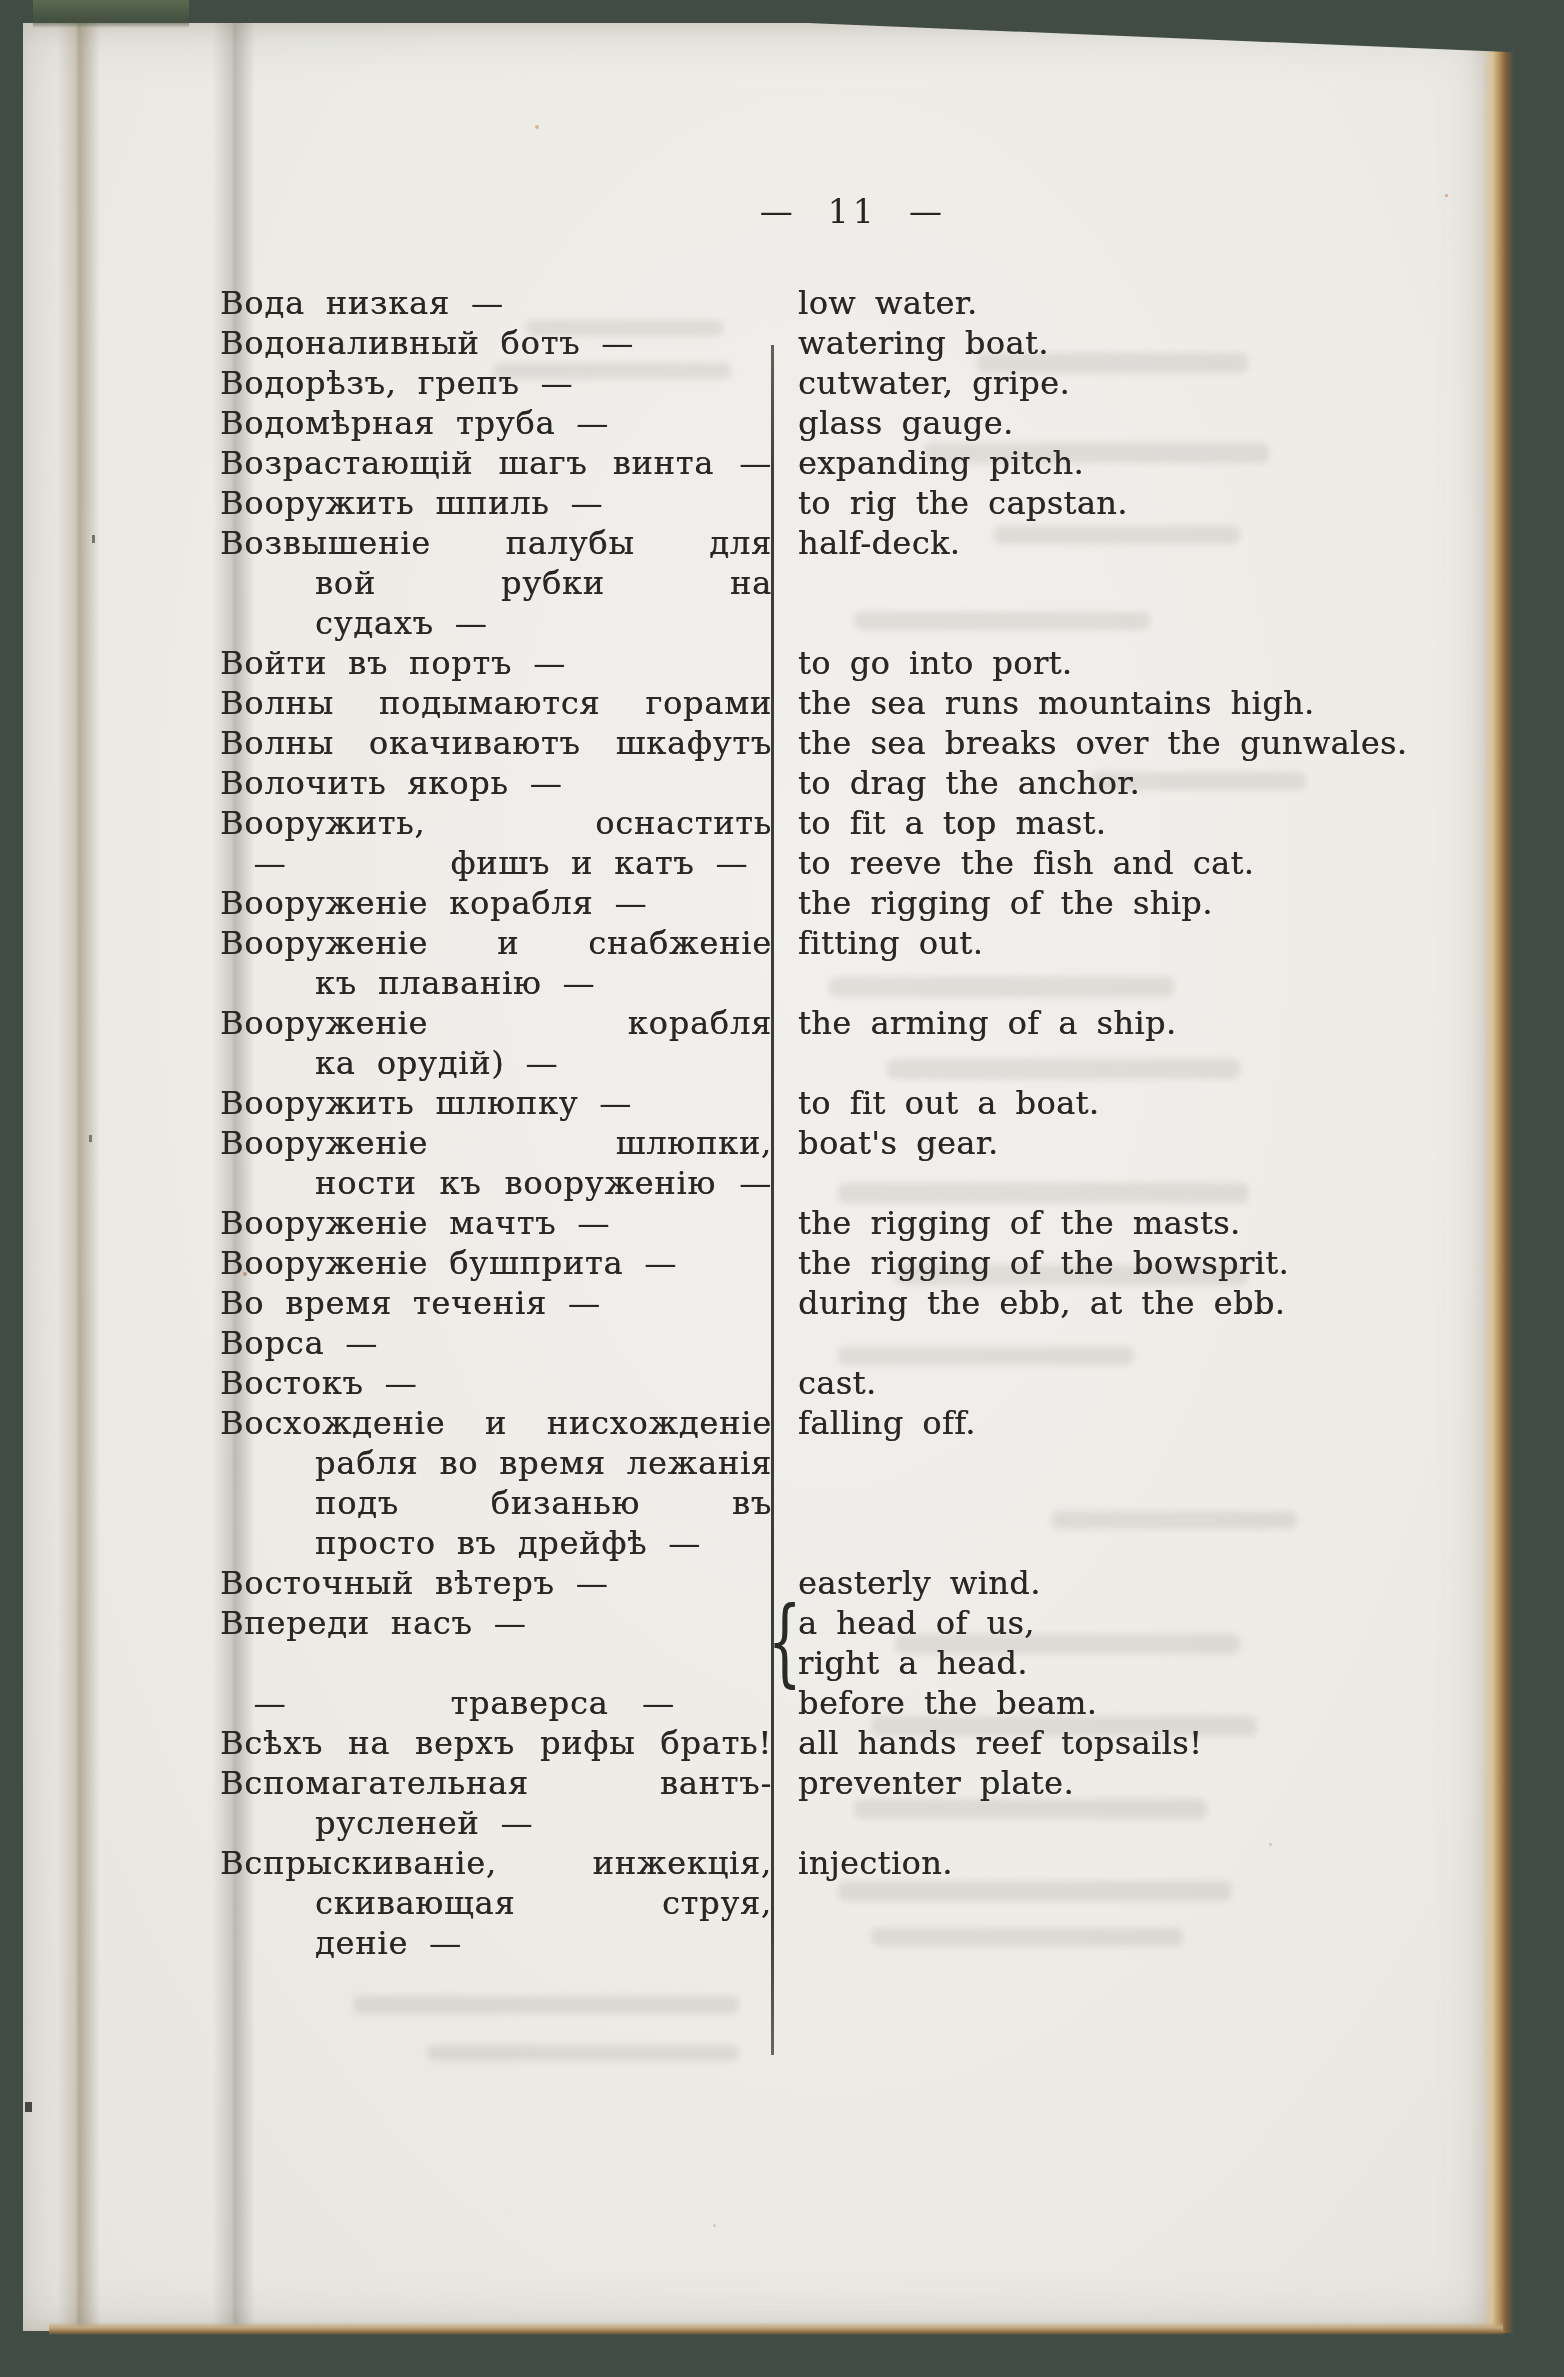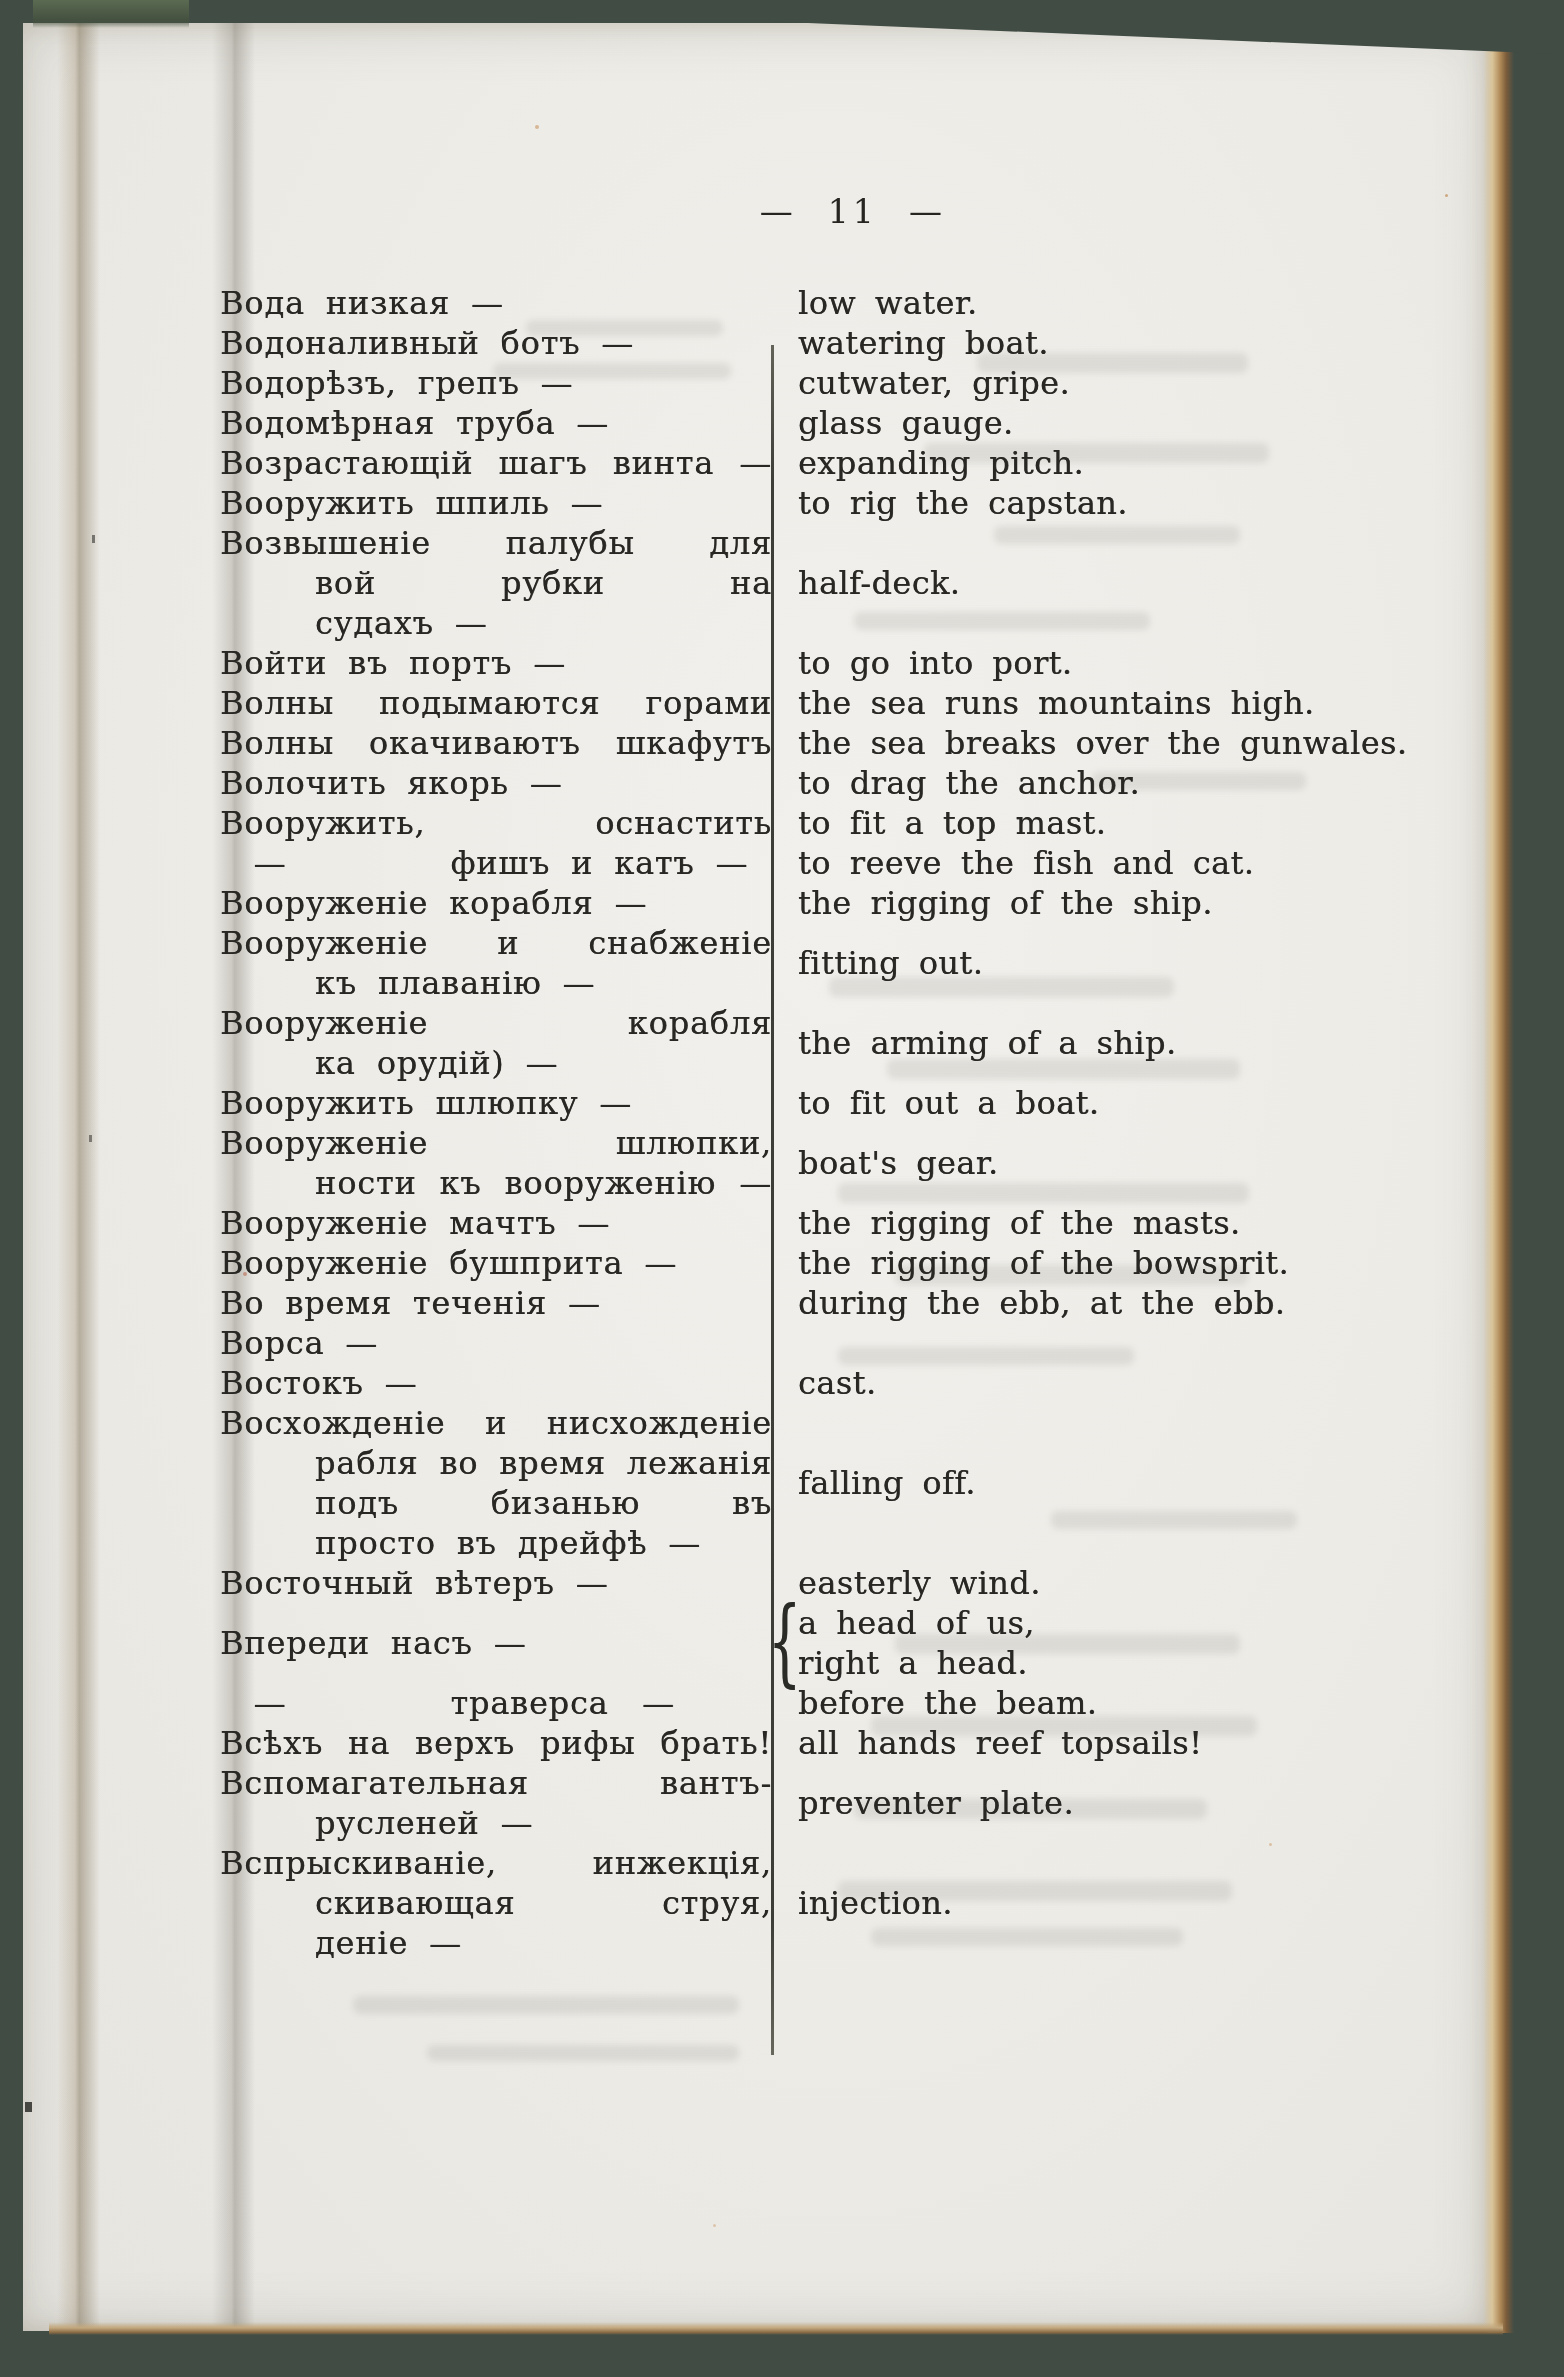--- a/index.html
+++ b/index.html
@@ -25,21 +25,21 @@
         clip-path:polygon(0 0,100% 0,100% 100%);}
   .cloth{position:absolute;left:33px;top:0;width:156px;height:28px;
         background:linear-gradient(180deg,#5f7054 0%,#46523f 70%,rgba(65,76,69,0) 100%);opacity:.85;}
   .notch{position:absolute;background:#23231f;}
   
   .pagenum{position:absolute;left:675px;top:192px;width:271px;text-align:right;
         font-size:33px;color:#26251f;letter-spacing:4.1px;word-spacing:16.4px;z-index:3;}
   .divider{position:absolute;left:771px;top:345px;width:2.5px;height:1710px;z-index:2;
         background:linear-gradient(180deg,#56564c 0%,#2e2e29 8%,#2e2e29 92%,#5b5b50 100%);opacity:.92;}
   .dict{position:absolute;left:220px;top:283px;width:1145px;z-index:3;color:#282723;}
-  .row{display:flex;align-items:center;}
+  .row{display:flex;align-items:flex-start;}
   .cell{flex:none;}
   .cell.ru{width:552px;}
   .cell.en{width:567px;margin-left:26px;position:relative;}
   .line{height:40px;line-height:40px;font-size:32px;white-space:nowrap;
         text-shadow:0.3px 0.3px 0.4px rgba(40,40,36,.75);}
   .cell.ru .line{letter-spacing:0.8px;word-spacing:10px;}
   .cell.en .line{letter-spacing:0.4px;word-spacing:8.2px;}
   .line.j{white-space:normal;text-align:justify;text-align-last:justify;overflow:hidden;}
   .line.ind{padding-left:95px;}
   .line.j.ind{padding-left:0;margin-left:95px;}

